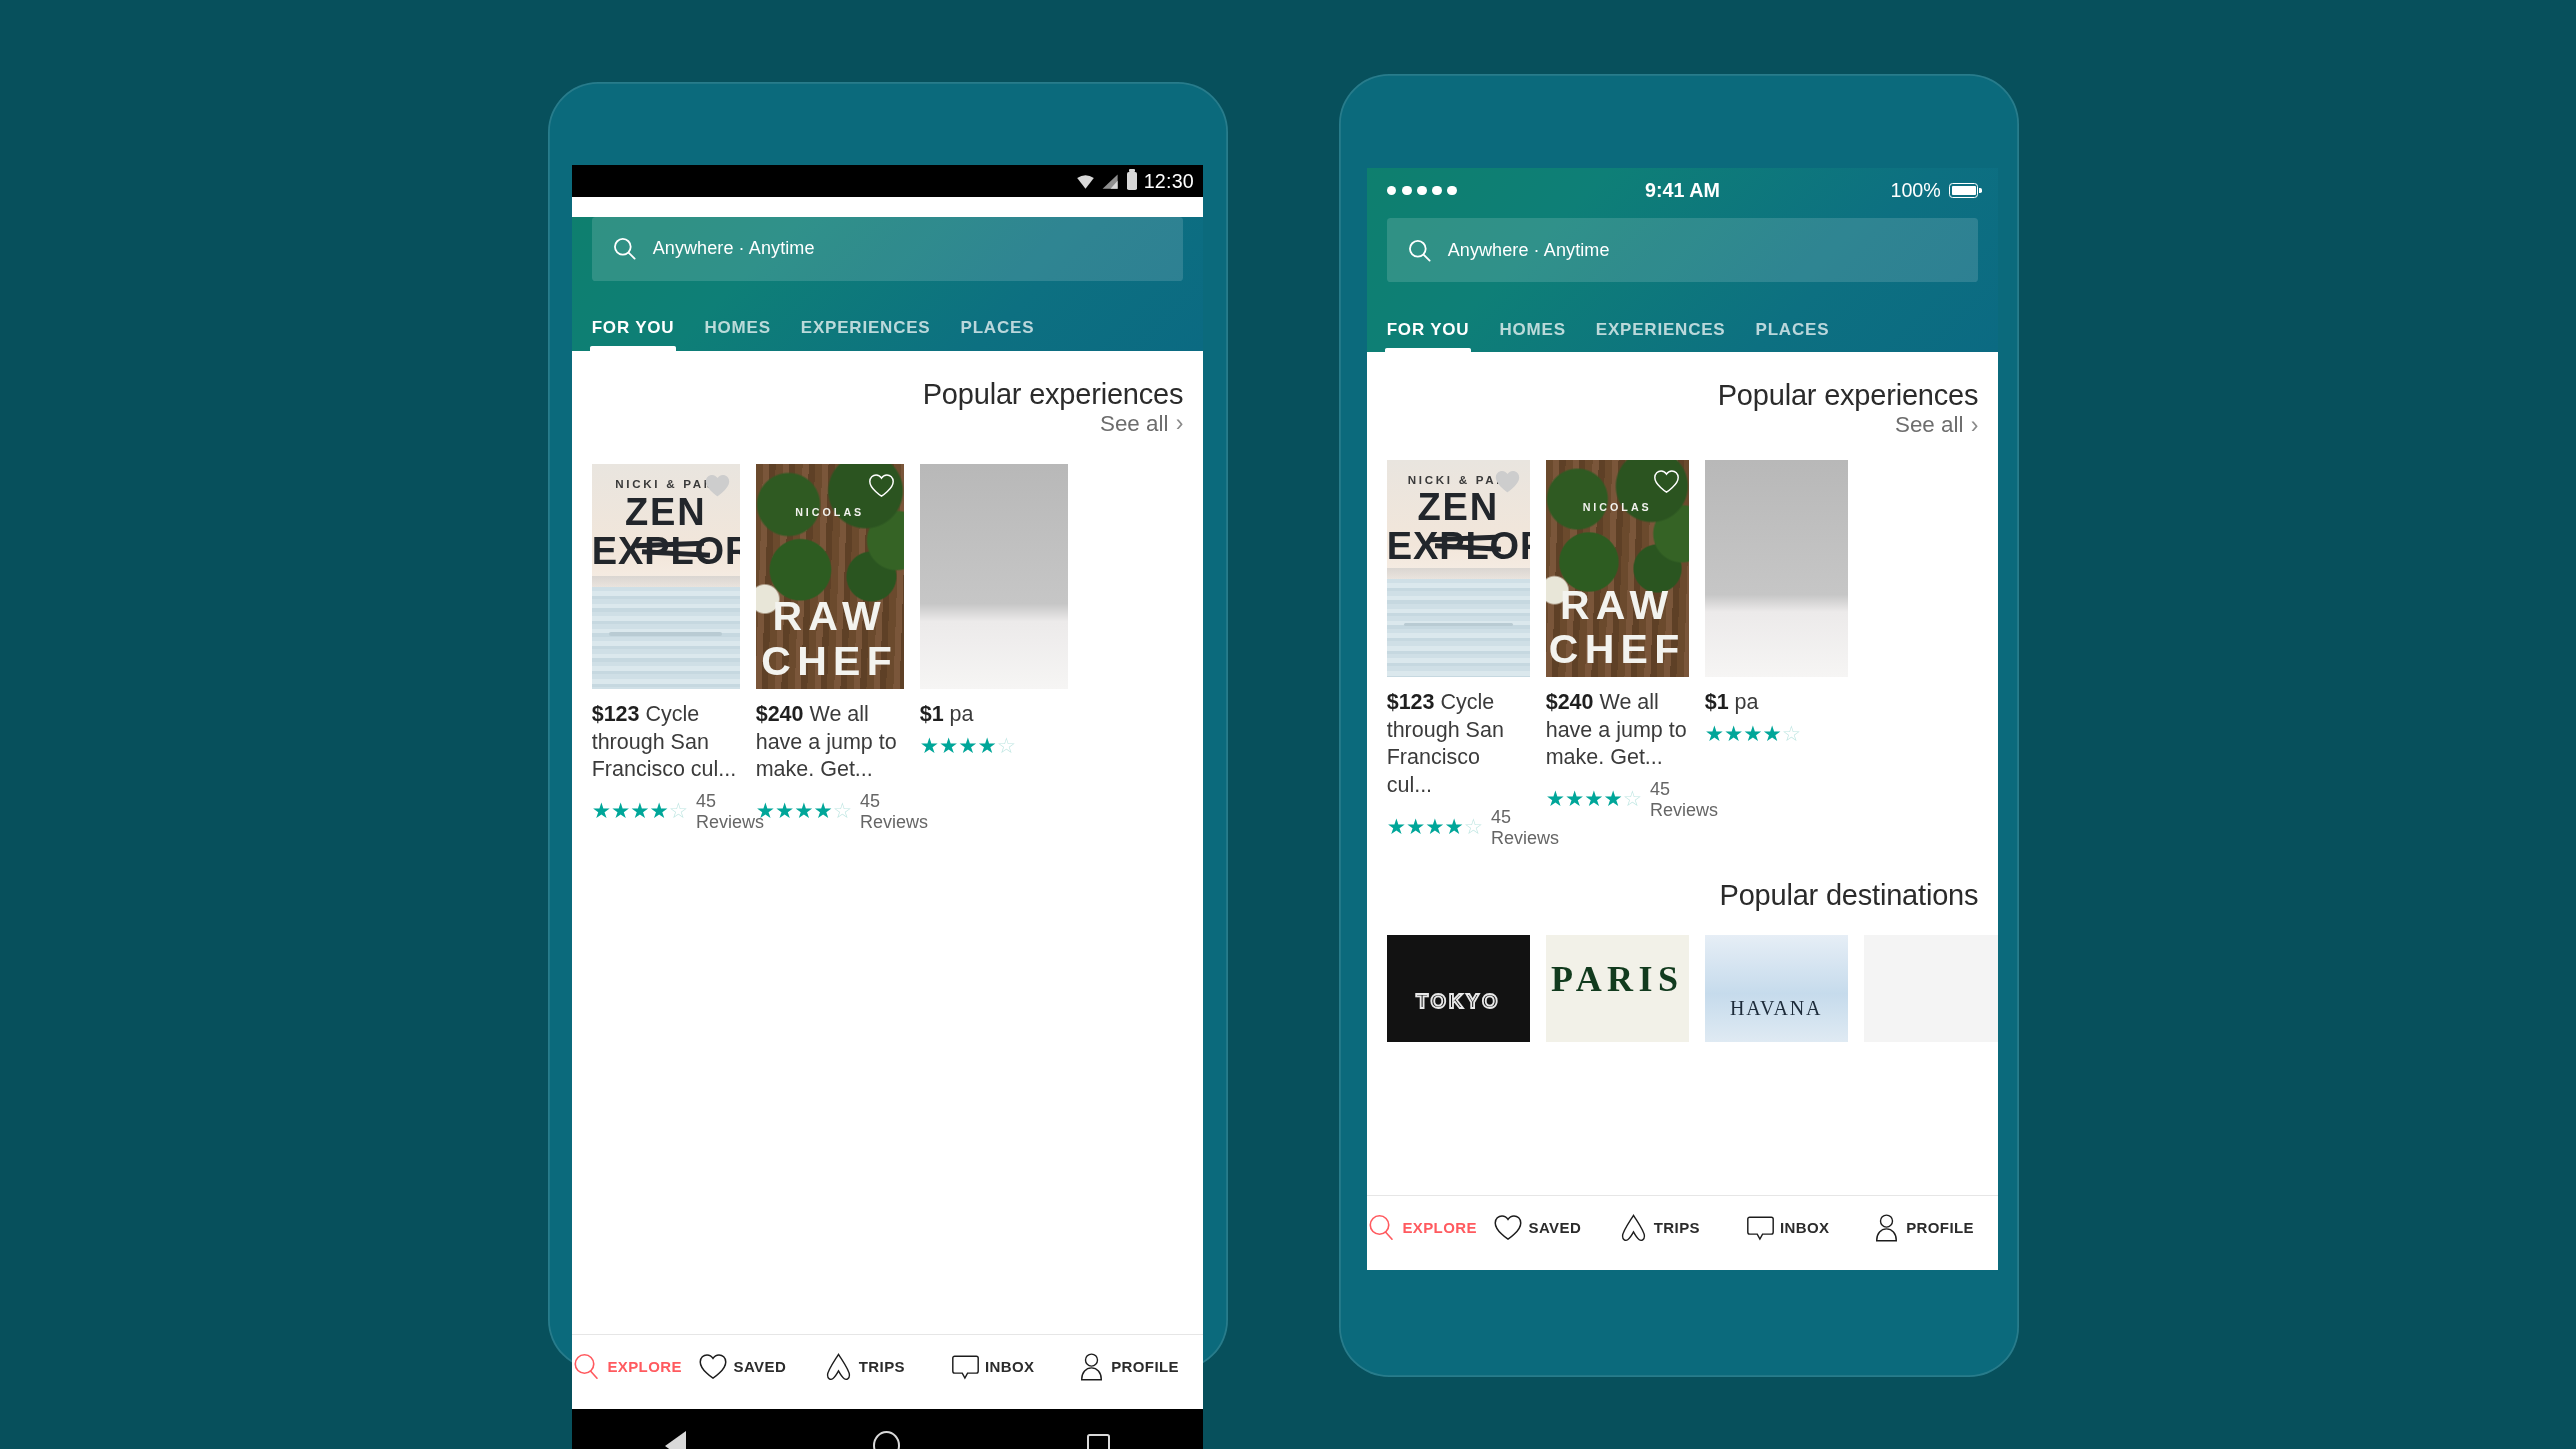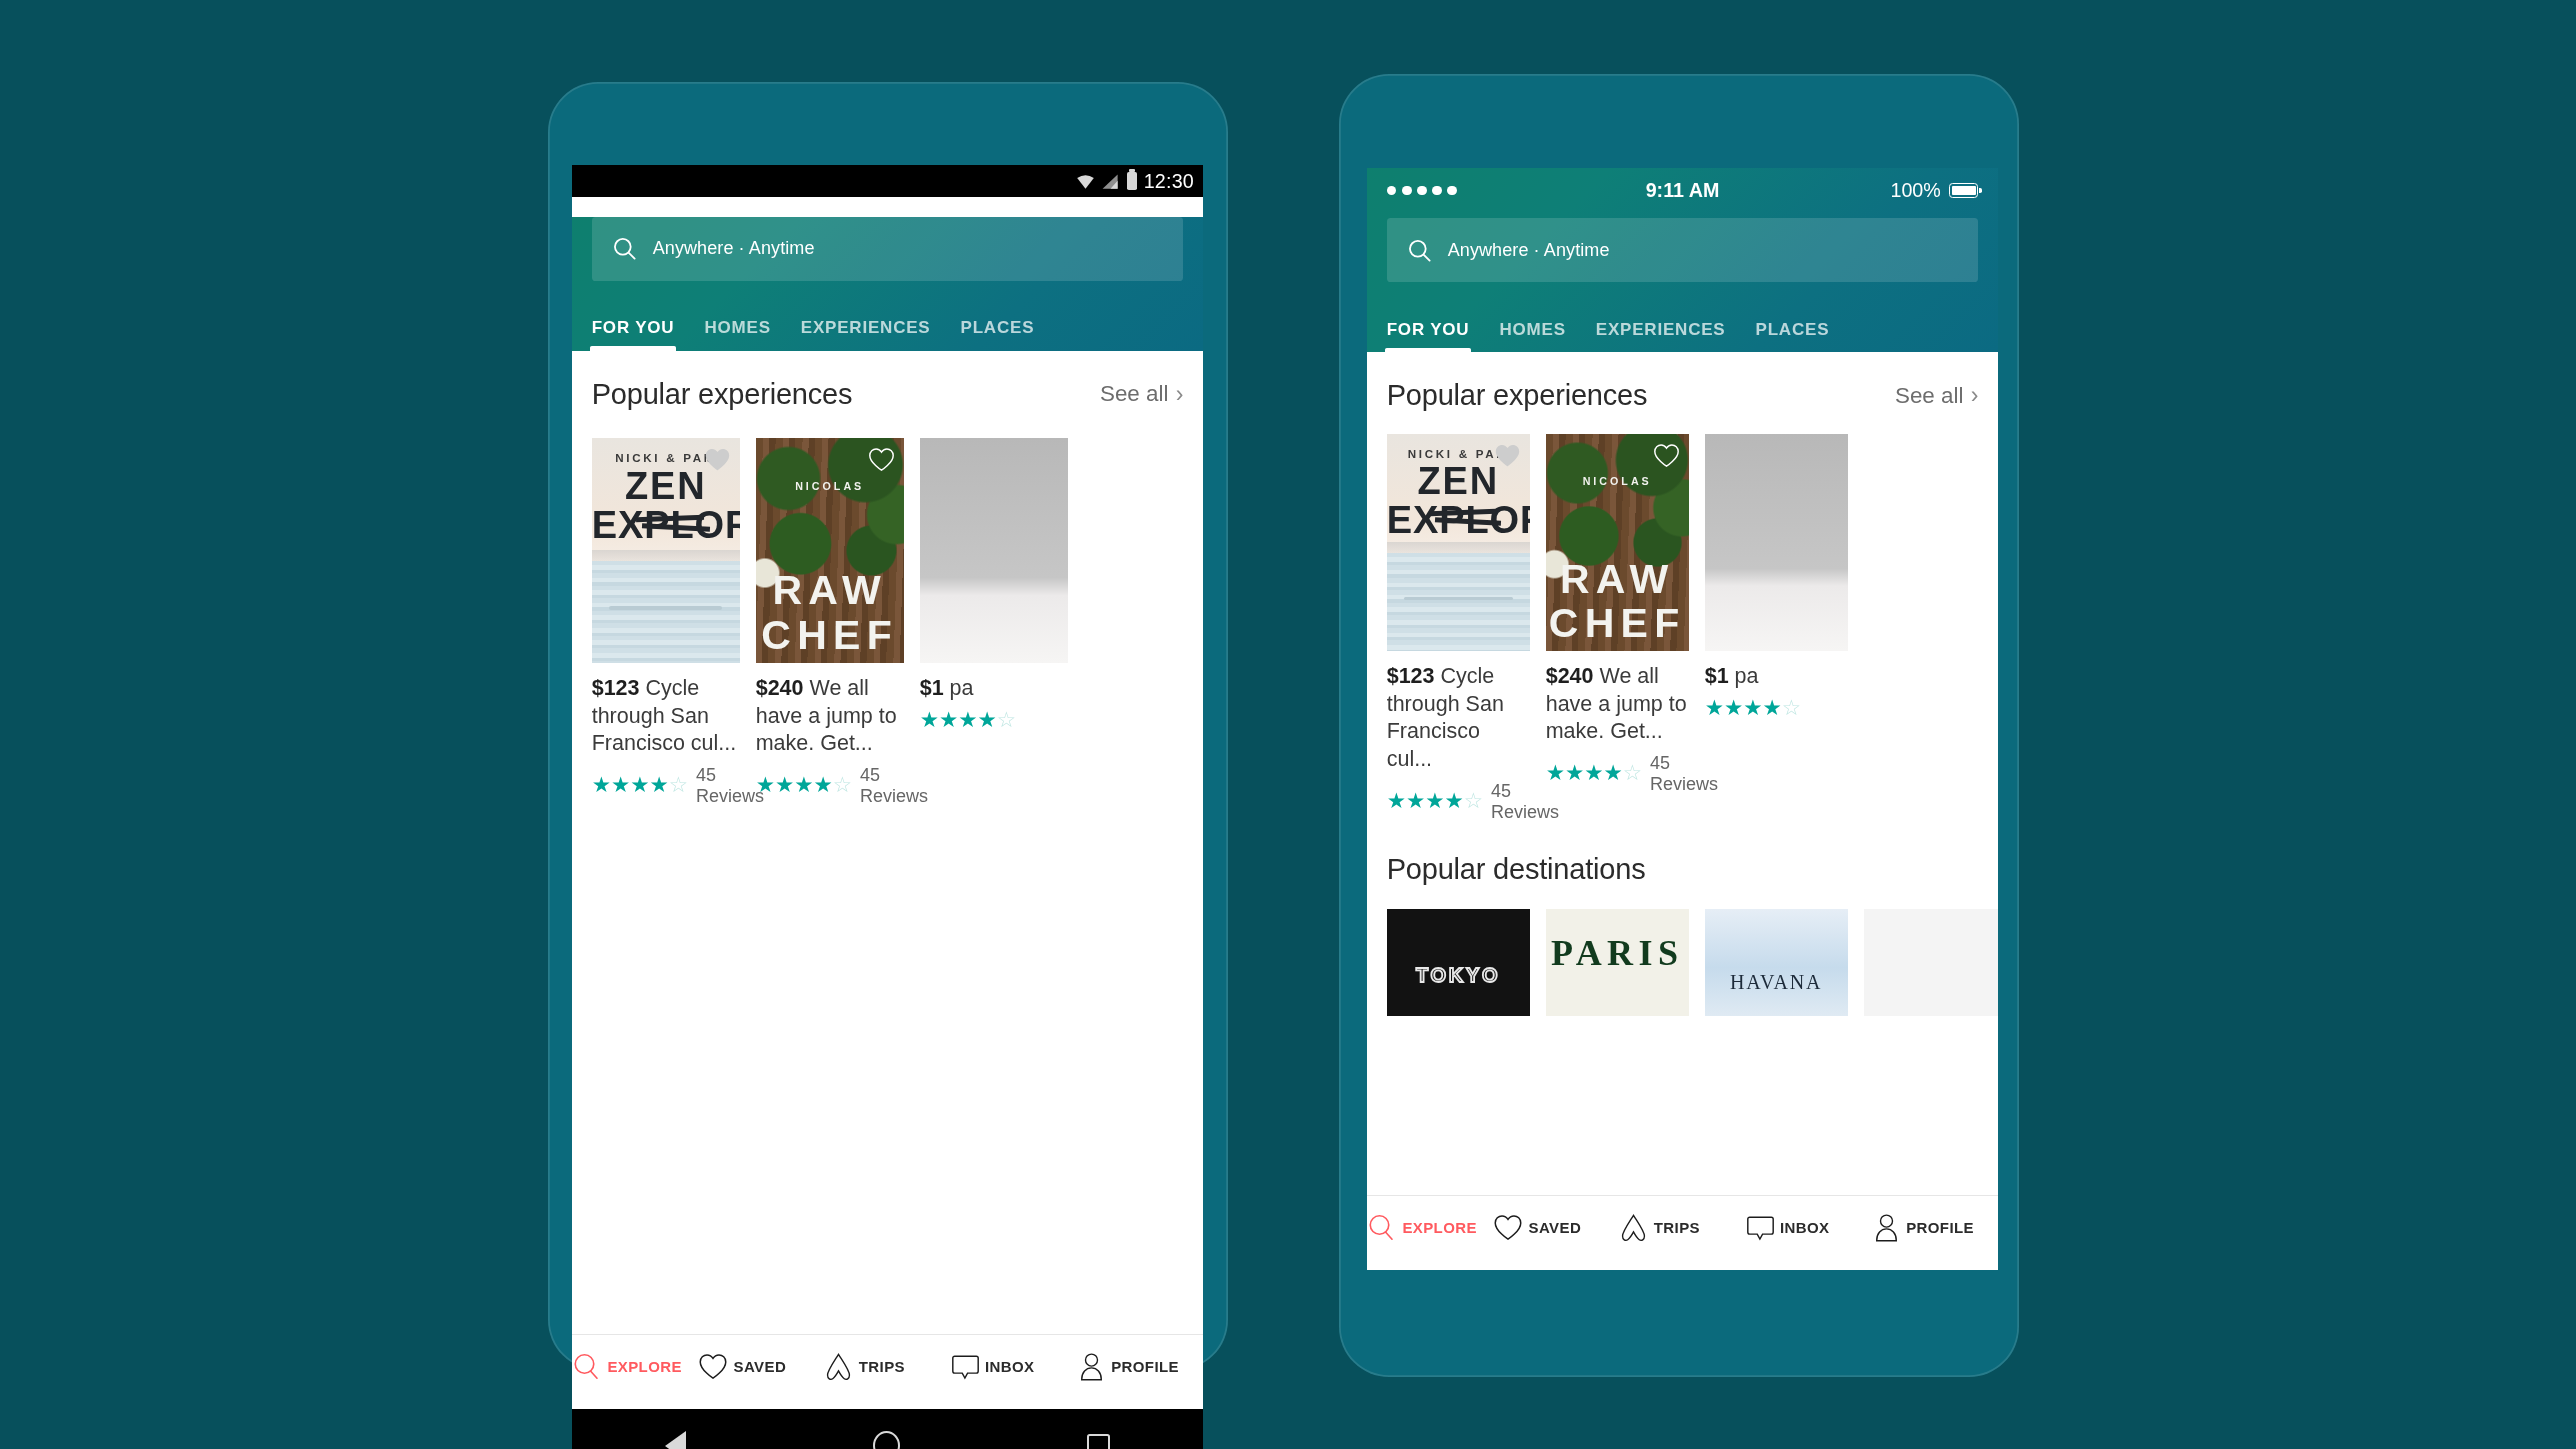--- a/index.html
+++ b/index.html
@@ -64,22 +64,23 @@
   }
   .tab.active { color: #ffffff; }
   .tab.active:after {
     content:""; position:absolute; left:-1.8px; right:-1.8px; bottom:0;
     height: 4.5px; background:#ffffff; border-radius: 1.8px 1.8px 0 0;
   }
 
   
   .content { background:#fff; position: relative; }
   .sec-head {
-    display:flex; align-items:center; justify-content:space-between;
+    display:flex; align-items:flex-end; justify-content:space-between;
     padding: 27px 19.7px 0 19.7px;
+    flex-direction: column;
   }
   .sec-title { font-size: 29px; color:#2b2b2b; font-weight: 400; letter-spacing:-0.2px; }
   .see-all { display:flex; align-items:center; gap:7.2px; color:#6d6d6d; font-size: 22.4px; }
   .chev { font-size: 23px; line-height:1; color:#8a8a8a; }
 
   .card-row {
     display:flex; gap: 16px; padding: 27px 0 0 19.7px; align-items: flex-start;
   }
   .card { flex: 0 0 auto; }
   .card-img {
@@ -378,21 +379,21 @@
 
     <div class="app-header">
       <div class="ios-statusbar">
         <span class="ios-dots">
             <i></i>
             <i></i>
             <i></i>
             <i></i>
             <i></i>
           </span>
-        <span class="ios-time">9:11 AM</span>
+        <span class="ios-time">9:41 AM</span>
         <span class="ios-right">
           <span>100%</span>
           <span class="ios-batt"></span>
         </span>
       </div>
 
       <div class="searchbar" style="margin-top:5.4px">
         <svg class="mag" width="27" height="27" viewBox="0 0 24 24">
           <circle cx="10.5" cy="10.5" r="7" fill="none" stroke="#ffffff" stroke-width="1.6"></circle>
           <line x1="15.6" y1="15.6" x2="21" y2="21" stroke="#ffffff" stroke-width="1.6" stroke-linecap="round"></line>

